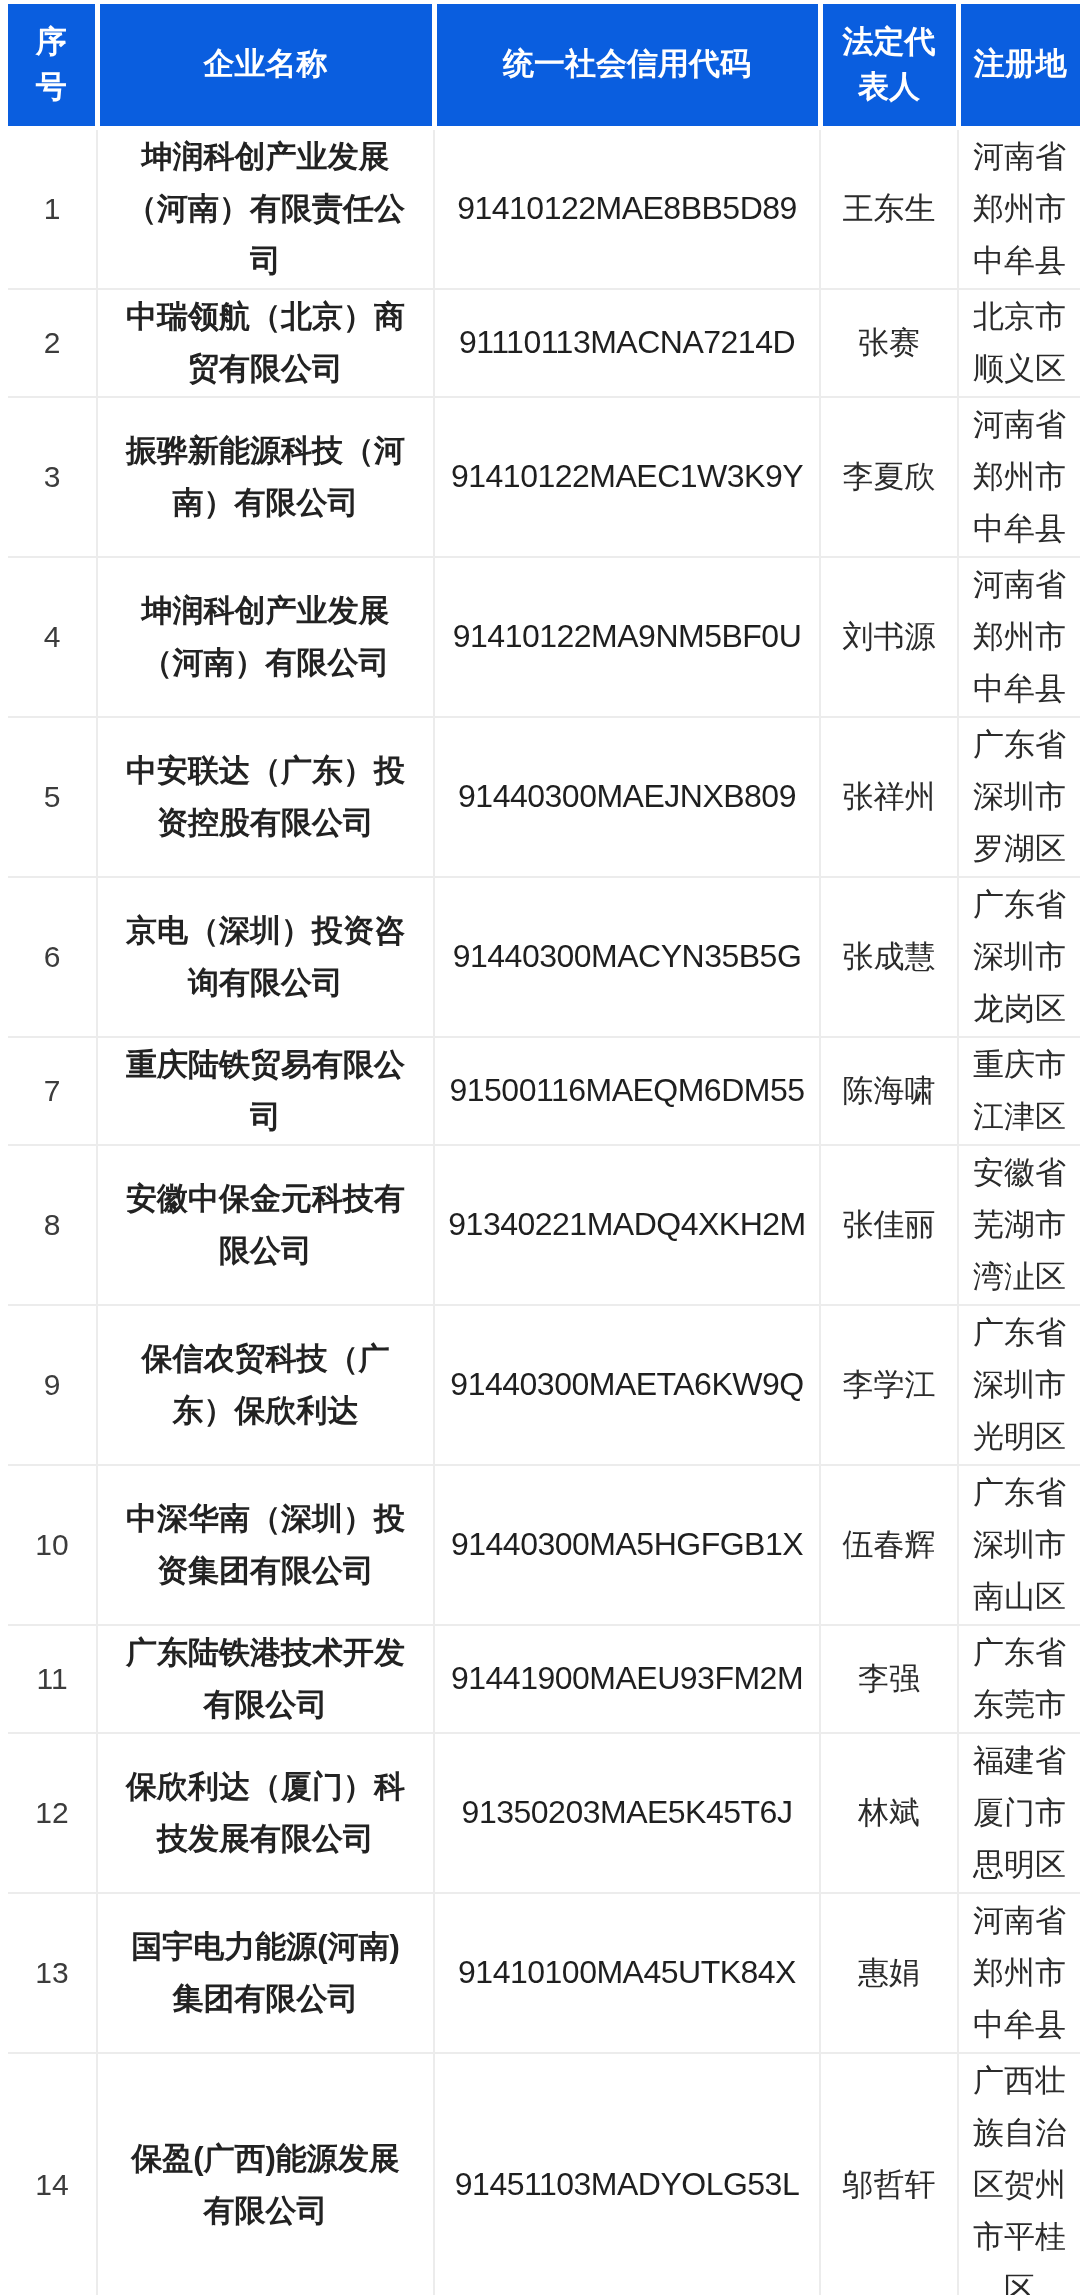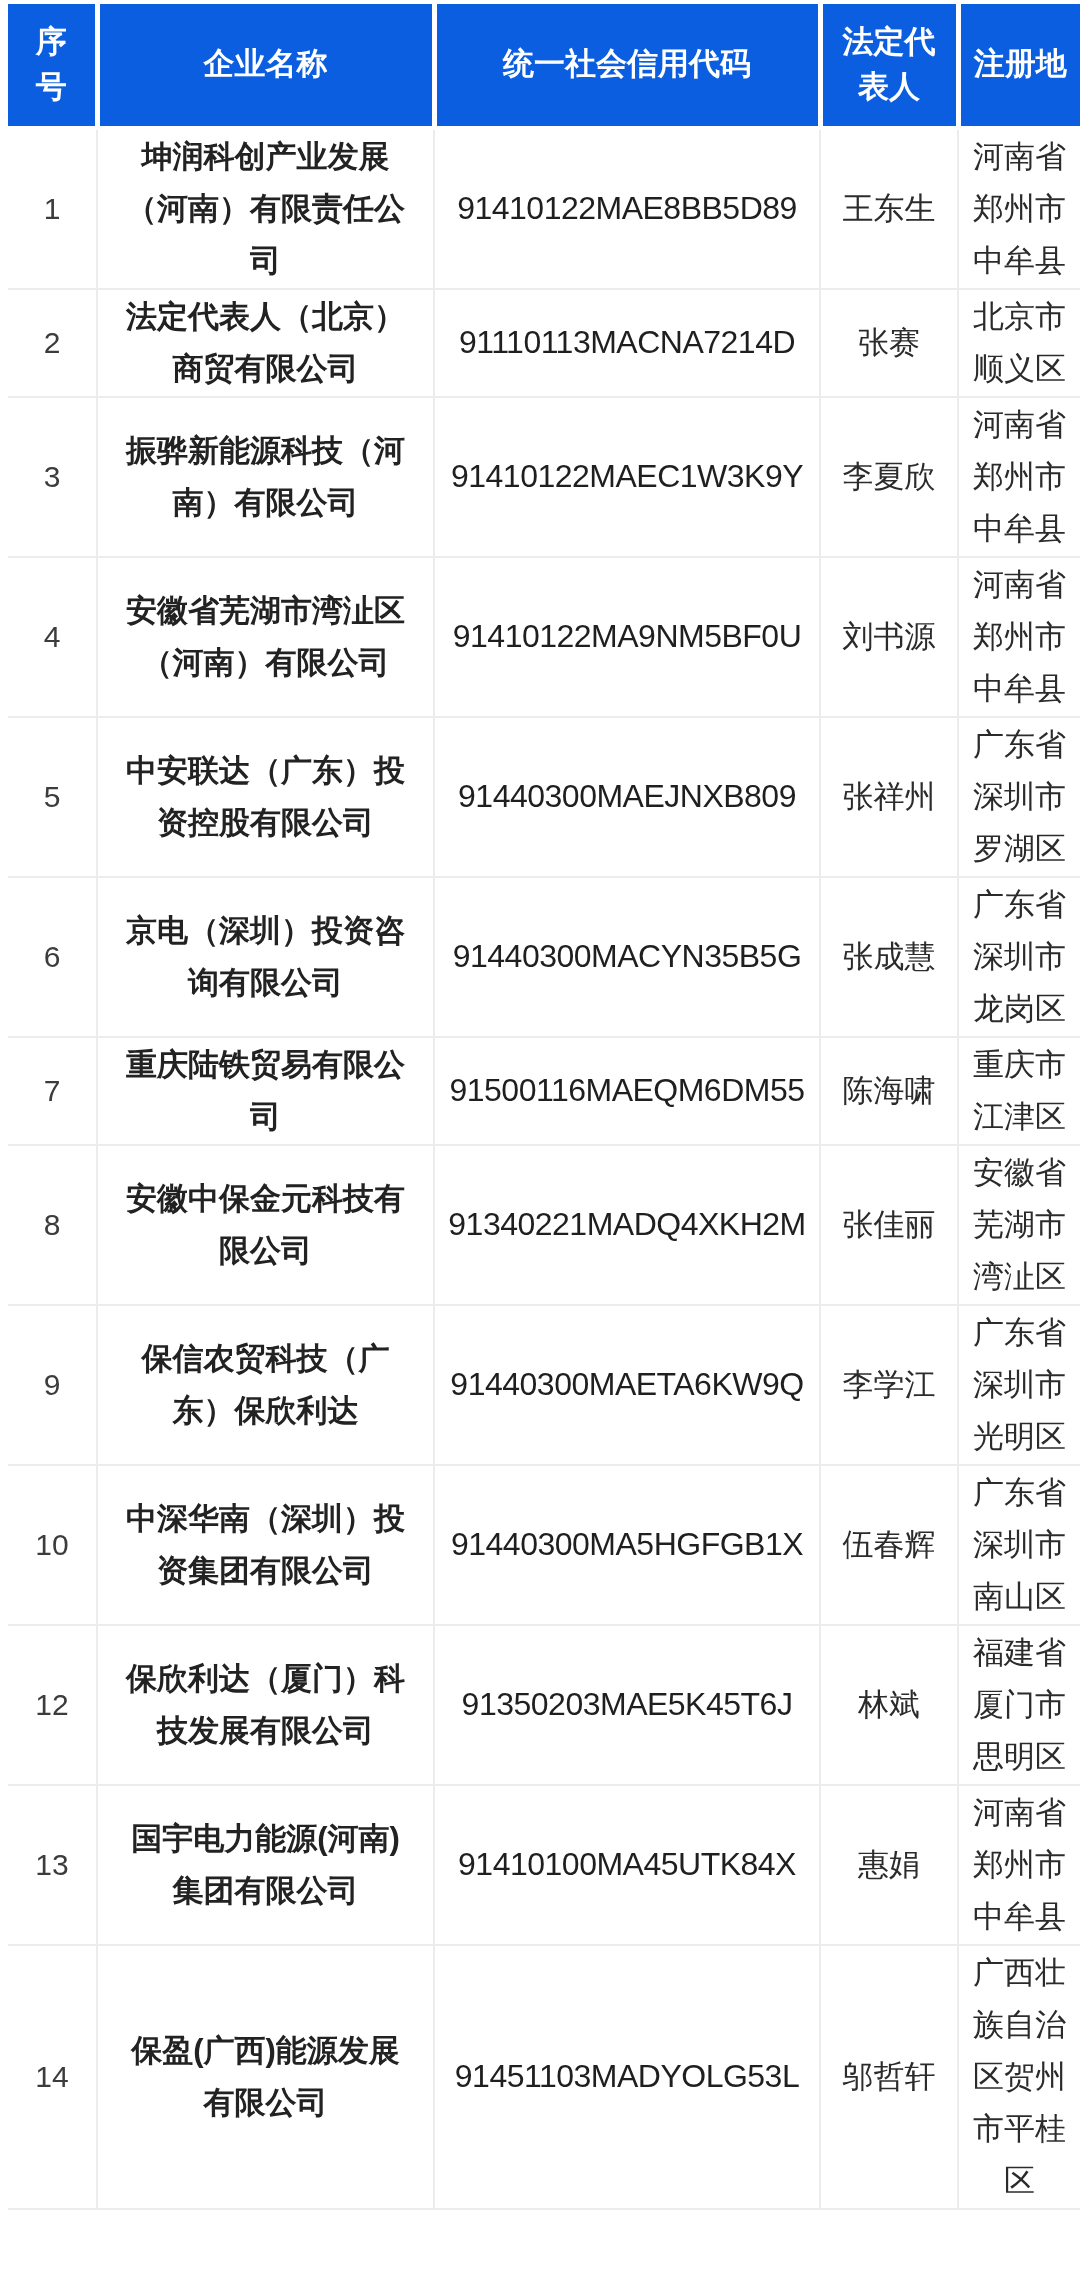--- a/index.html
+++ b/index.html
@@ -123,21 +123,21 @@
           </td>
           <td class="cell-code">91410122MAE8BB5D89</td>
           <td class="cell-legal">王东生</td>
           <td class="cell-loc">
             <div class="inner">河南省郑州市中牟县</div>
           </td>
         </tr>
         <tr>
           <td class="cell-serial">2</td>
           <td class="cell-name">
-            <div class="inner">法定代表人（北京）商贸有限公司</div>
+            <div class="inner">中瑞领航（北京）商贸有限公司</div>
           </td>
           <td class="cell-code">91110113MACNA7214D</td>
           <td class="cell-legal">张赛</td>
           <td class="cell-loc">
             <div class="inner">北京市顺义区</div>
           </td>
         </tr>
         <tr>
           <td class="cell-serial">3</td>
           <td class="cell-name">
@@ -145,21 +145,21 @@
           </td>
           <td class="cell-code">91410122MAEC1W3K9Y</td>
           <td class="cell-legal">李夏欣</td>
           <td class="cell-loc">
             <div class="inner">河南省郑州市中牟县</div>
           </td>
         </tr>
         <tr>
           <td class="cell-serial">4</td>
           <td class="cell-name">
-            <div class="inner">安徽省芜湖市湾沚区（河南）有限公司</div>
+            <div class="inner">坤润科创产业发展（河南）有限公司</div>
           </td>
           <td class="cell-code">91410122MA9NM5BF0U</td>
           <td class="cell-legal">刘书源</td>
           <td class="cell-loc">
             <div class="inner">河南省郑州市中牟县</div>
           </td>
         </tr>
         <tr>
           <td class="cell-serial">5</td>
           <td class="cell-name">
@@ -217,20 +217,31 @@
         </tr>
         <tr>
           <td class="cell-serial">10</td>
           <td class="cell-name">
             <div class="inner">中深华南（深圳）投资集团有限公司</div>
           </td>
           <td class="cell-code">91440300MA5HGFGB1X</td>
           <td class="cell-legal">伍春辉</td>
           <td class="cell-loc">
             <div class="inner">广东省深圳市南山区</div>
+          </td>
+        </tr>
+        <tr>
+          <td class="cell-serial">11</td>
+          <td class="cell-name">
+            <div class="inner">广东陆铁港技术开发有限公司</div>
+          </td>
+          <td class="cell-code">91441900MAEU93FM2M</td>
+          <td class="cell-legal">李强</td>
+          <td class="cell-loc">
+            <div class="inner">广东省东莞市</div>
           </td>
         </tr>
         <tr>
           <td class="cell-serial">12</td>
           <td class="cell-name">
             <div class="inner">保欣利达（厦门）科技发展有限公司</div>
           </td>
           <td class="cell-code">91350203MAE5K45T6J</td>
           <td class="cell-legal">林斌</td>
           <td class="cell-loc">

